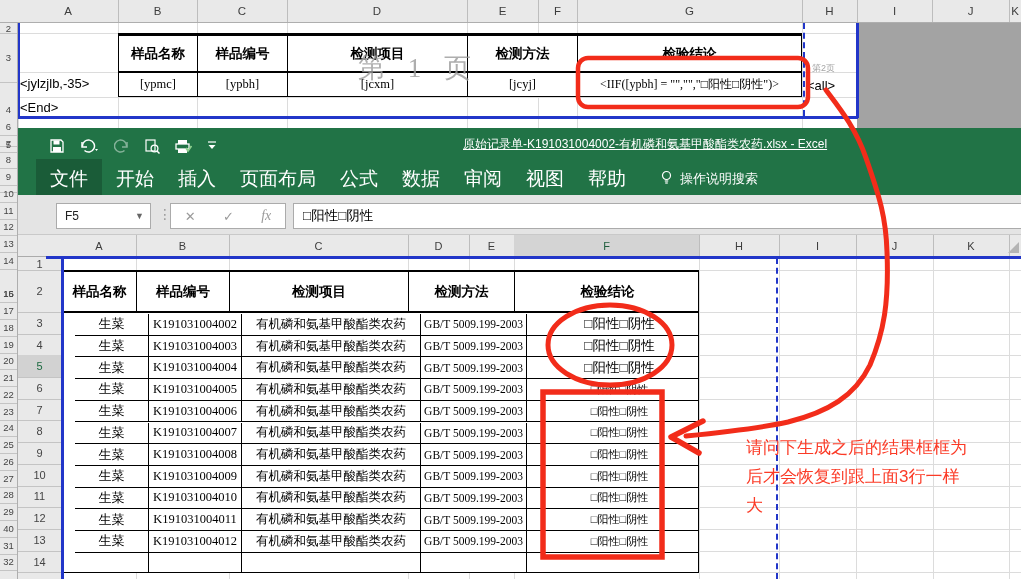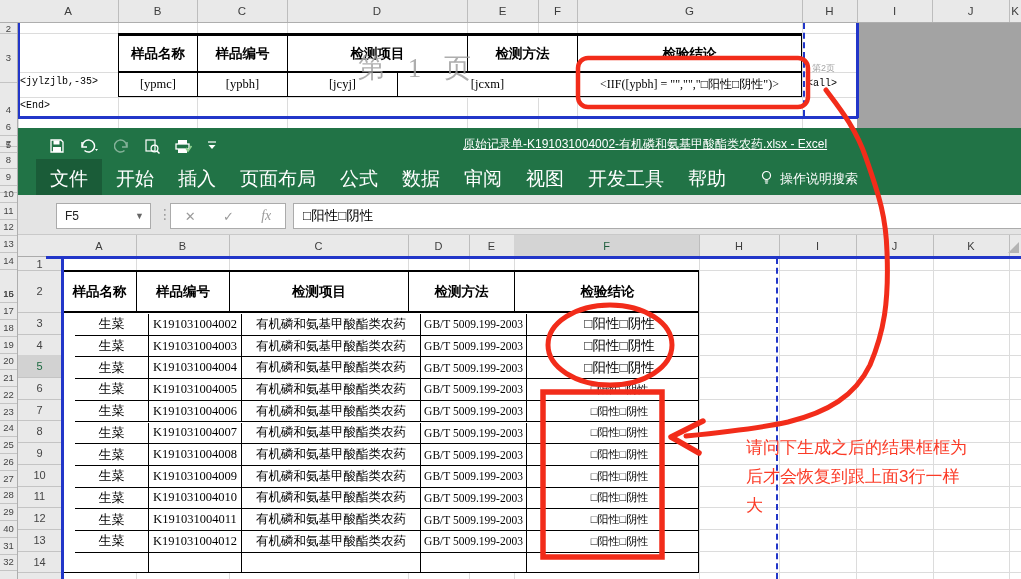--- a/index.html
+++ b/index.html
@@ -16,21 +16,21 @@
   .blue-solid{position:absolute;background:#2236c9;}
   .blue-dash{position:absolute;width:0;border-left:2px dashed #2236c9;}
   .otable{left:118px;top:33px;width:684px;height:64px;border:1.6px solid #000;border-top-width:3px;background:#fff;display:flex;flex-direction:column;}
   .orow{display:flex;box-sizing:border-box;}
   .ohead{height:37px;border-bottom:2px solid #000;}
   .ofield{flex:1;}
   .ocell{box-sizing:border-box;border-right:1.4px solid #000;display:flex;align-items:center;justify-content:center;overflow:hidden;}
   .ocell:last-child{border-right:none;}
   .ohead .ocell{font-weight:bold;font-size:13.5px;font-family:"Liberation Serif","DejaVu Serif",serif;}
   .ofield .ocell{font-size:12.5px;font-family:"Liberation Serif","DejaVu Serif",serif;}
-  .omark{position:absolute;font-family:Liberation Mono, monospace;font-size:10px;color:#000;white-space:nowrap;}
+  .omark{position:absolute;font-family:Liberation Sans, sans-serif;font-size:13px;color:#000;white-space:nowrap;}
   .wm1{left:358px;top:50px;font-size:27px;letter-spacing:8px;color:#9a9a9a;opacity:.8;font-family:"Liberation Serif","DejaVu Serif",serif;z-index:6;}
   .wm2{left:812px;top:62px;font-size:9px;color:#9a9a9a;opacity:.9;z-index:6;}
   
   .win{left:18px;top:128px;width:1003px;height:451px;background:#fff;border-left:1px solid #6b6b6b;}
   .titlebar{left:18px;top:128px;width:1003px;height:35px;background:#217346;}
   .qat{left:50px;top:136px;height:20px;display:flex;align-items:center;gap:15px;}
   .qat svg{display:block;}
   .wtitle{left:463px;top:136px;color:#fff;font-size:12px;white-space:nowrap;text-decoration:underline;}
   .tabrow{left:18px;top:163px;width:1003px;height:32px;background:#217346;display:flex;align-items:center;}
   .rtab{color:#fff;font-size:19px;padding:7px 12px;white-space:nowrap;}
@@ -140,22 +140,22 @@
     <div class="orow ohead">
       <div class="ocell" style="width:79px">样品名称</div>
       <div class="ocell" style="width:90px">样品编号</div>
       <div class="ocell" style="width:180px">检测项目</div>
       <div class="ocell" style="width:110px">检测方法</div>
       <div class="ocell" style="flex:1">检验结论</div>
     </div>
     <div class="orow ofield">
       <div class="ocell" style="width:79px">[ypmc]</div>
       <div class="ocell" style="width:90px">[ypbh]</div>
+      <div class="ocell" style="width:180px">[jcxm]</div>
       <div class="ocell" style="width:110px">[jcyj]</div>
-      <div class="ocell" style="width:180px">[jcxm]</div>
       <div class="ocell" style="flex:1;font-size:12px">&lt;IIF([ypbh] = "","","□阳性□阴性")&gt;</div>
     </div>
   </div>
   <div class="abs omark z5" style="left:20px;top:76px">&lt;jylzjlb,-35&gt;</div>
   <div class="abs omark z5" style="left:20px;top:100px">&lt;End&gt;</div>
   <div class="abs omark z5" style="left:807px;top:78px">&lt;all&gt;</div>
   <div class="abs wm1">第 1 页</div>
   <div class="abs wm2">第2页</div>
 
   <div class="blue-solid z7" style="left:18px;top:23px;width:2px;height:95px"></div>
@@ -212,21 +212,20 @@
 
   <div class="abs tabrow z10">
     <span class="rtab file">文件</span>
     <span class="rtab">开始</span>
     <span class="rtab">插入</span>
     <span class="rtab">页面布局</span>
     <span class="rtab">公式</span>
     <span class="rtab">数据</span>
     <span class="rtab">审阅</span>
     <span class="rtab">视图</span>
-    <span class="rtab">开发工具</span>
     <span class="rtab">帮助</span>
     <span class="searchbox">
       <span><svg width="13" height="15" viewBox="0 0 13 15">
             <circle cx="6.5" cy="5.5" r="4" fill="none" stroke="#fff" stroke-width="1.2"></circle>
             <line x1="4.8" y1="11" x2="8.2" y2="11" stroke="#fff" stroke-width="1.2"></line>
             <line x1="5.2" y1="13" x2="7.8" y2="13" stroke="#fff" stroke-width="1.2"></line>
           </svg></span>
       <span>操作说明搜索</span>
     </span>
   </div>

